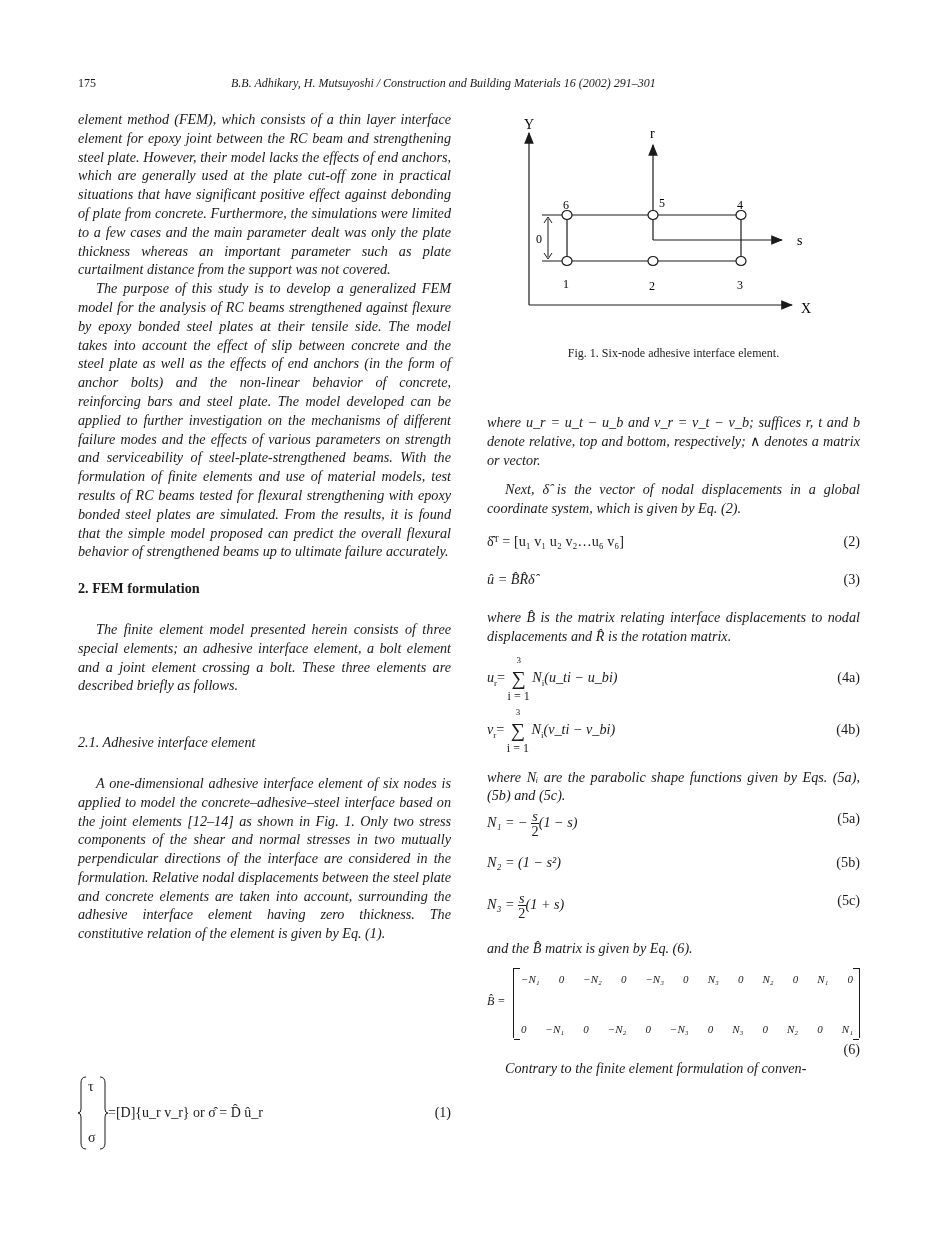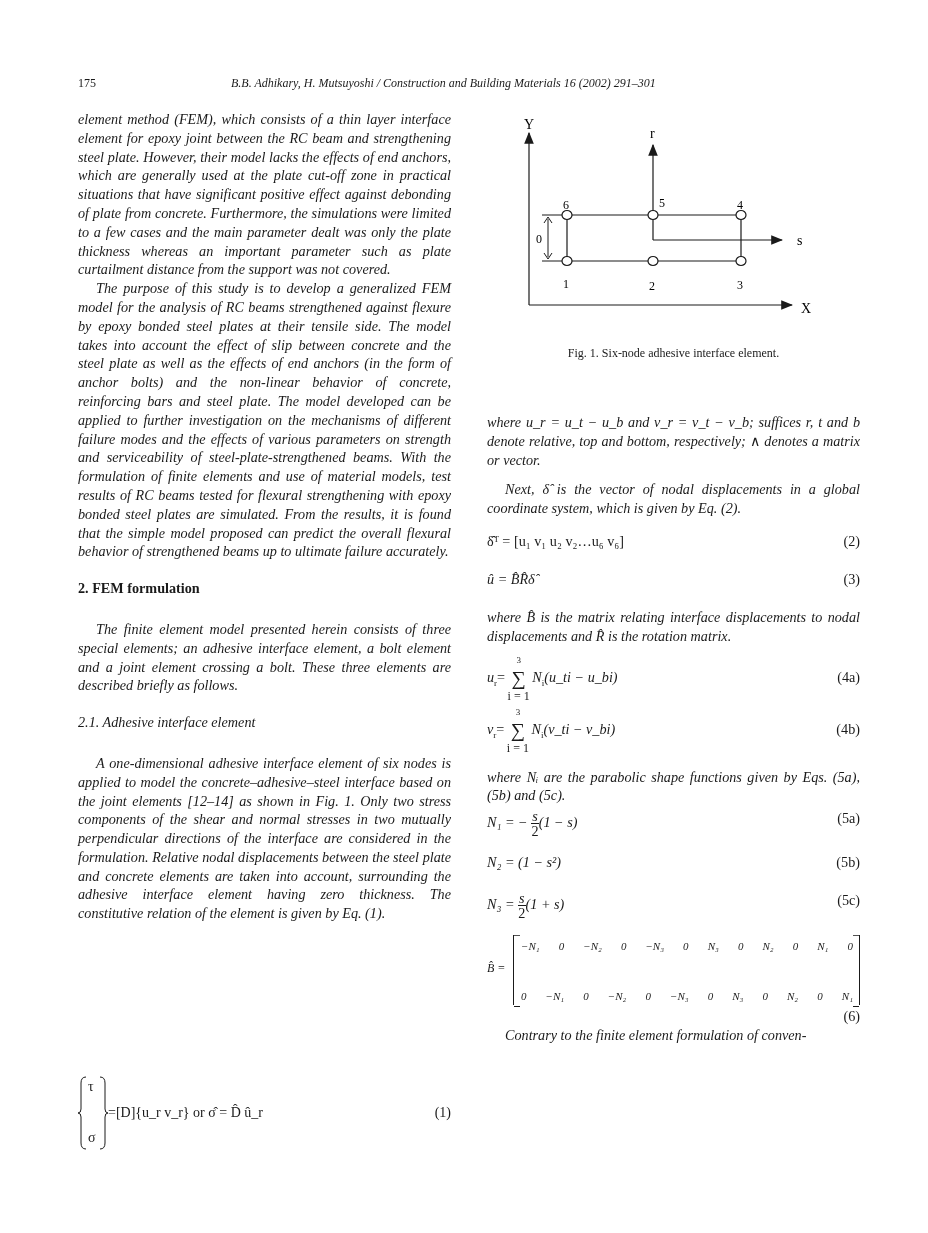--- a/index.html
+++ b/index.html
@@ -10,21 +10,21 @@
   .header { position: absolute; top: 76px; left: 78px; width: 782px; font-size: 12px; }
   .header .pno { position: absolute; left: 0; top: 0; }
   .header .running { position: absolute; left: 153px; top: 0; font-style: italic; }
 
   .col { position: absolute; top: 110px; width: 373px; font-size: 14.2px; line-height: 18.8px; }
   .col.left { left: 78px; }
   .col.right { left: 487px; }
   p { margin: 0; text-align: justify; font-style: italic; }
   p.indent { text-indent: 18px; }
   .h2 { font-weight: bold; font-size: 14.2px; margin-top: 18px; }
-  .h3 { font-style: italic; margin-top: 18px; }
+  .h3 { font-style: italic; margin-top: 38px; }
   .gap { height: 22px; }
 
   .figure { position: absolute; left: 487px; top: 113px; width: 373px; height: 260px; }
   .figure svg { position: absolute; left: 0; top: 0; }
   .caption { position: absolute; top: 233px; left: 0; width: 373px; text-align: center; font-size: 12px; }
 
   .eq { position: relative; height: 24px; margin: 14px 0; white-space: nowrap; }
   .eq .num { position: absolute; right: 0; top: 0; }
   .i { font-style: italic; }
   sub, sup { font-size: 9px; }
@@ -162,20 +162,21 @@
   <div class="eq">
     <span class="i">N₂ = (1 − s²)</span>
     <span class="num">(5b)</span>
   </div>
   <div class="eq" style="height:30px">
     <span class="i">N₃ =</span>
     <span class="frac"><span class="n">s</span><span class="d">2</span></span><span class="i">(1 + s)</span>
     <span class="num">(5c)</span>
   </div>
 
+  <p style="margin-top:18px">and the B̂ matrix is given by Eq. (6).</p>
 
   <div class="matrix">
     <span class="lbl i">B̂ =</span>
     <div class="brk"></div>
     <div class="row r1" id="row1">
         <span class="cell">−N₁</span>
         <span class="cell">0</span>
         <span class="cell">−N₂</span>
         <span class="cell">0</span>
         <span class="cell">−N₃</span>

